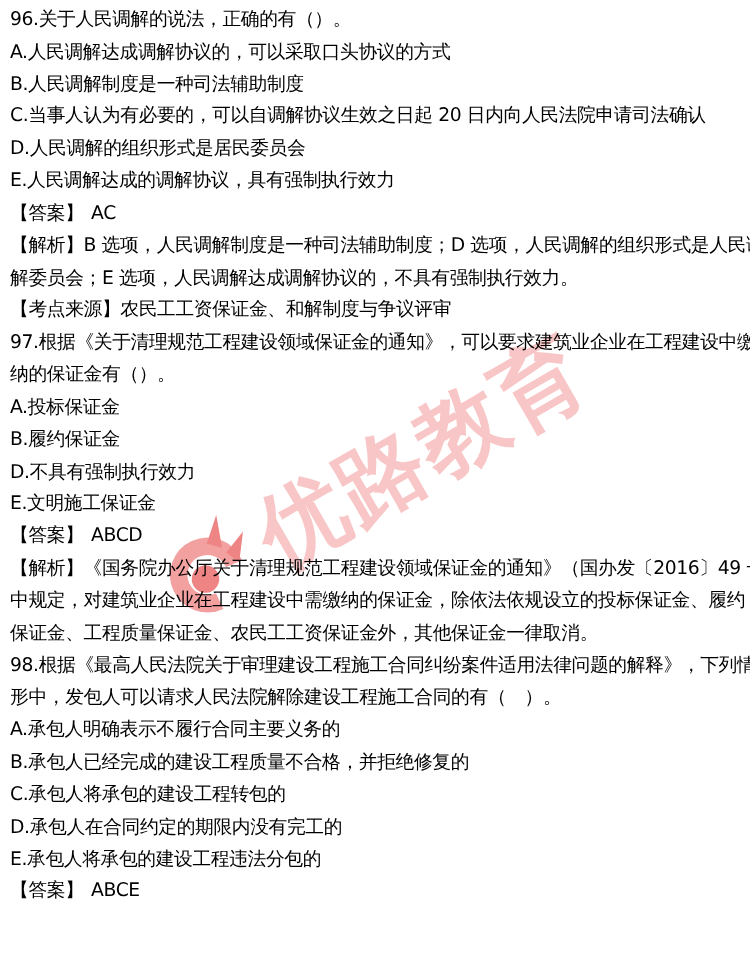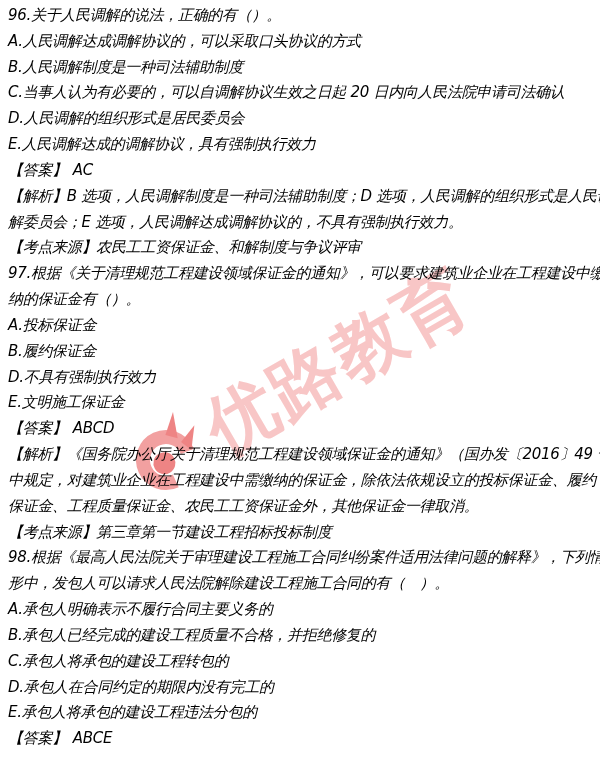--- a/index.html
+++ b/index.html
@@ -31,21 +31,20 @@
     top: 3px;
     right: 2px;
   }
   .line {
     height: 25.83px;
     line-height: 25.83px;
     font-size: 15px;
     letter-spacing: -0.3px;
     color: #000000;
     white-space: nowrap;
-    font-style: italic;
   }
   .ans-val {
     margin-left: 6px;
   }
 </style>
 </head>
 <body>
 
 <div class="page">
 
@@ -80,21 +79,20 @@
       <div class="line">97.根据《关于清理规范工程建设领域保证金的通知》，可以要求建筑业企业在工程建设中缴</div>
       <div class="line">纳的保证金有（）。</div>
       <div class="line">A.投标保证金</div>
       <div class="line">B.履约保证金</div>
       <div class="line">D.不具有强制执行效力</div>
       <div class="line">E.文明施工保证金</div>
       <div class="line"><span>【答案】</span><span class="ans-val">ABCD</span></div>
       <div class="line">【解析】《国务院办公厅关于清理规范工程建设领域保证金的通知》（国办发〔2016〕49 号）</div>
       <div class="line">中规定，对建筑业企业在工程建设中需缴纳的保证金，除依法依规设立的投标保证金、履约</div>
       <div class="line">保证金、工程质量保证金、农民工工资保证金外，其他保证金一律取消。</div>
-      <div class="line">【考点来源】第三章第一节建设工程招标投标制度</div>
     </section>
 
     <section>
       <div class="line">98.根据《最高人民法院关于审理建设工程施工合同纠纷案件适用法律问题的解释》，下列情</div>
       <div class="line">形中，发包人可以请求人民法院解除建设工程施工合同的有（　）。</div>
       <div class="line">A.承包人明确表示不履行合同主要义务的</div>
       <div class="line">B.承包人已经完成的建设工程质量不合格，并拒绝修复的</div>
       <div class="line">C.承包人将承包的建设工程转包的</div>
       <div class="line">D.承包人在合同约定的期限内没有完工的</div>
       <div class="line">E.承包人将承包的建设工程违法分包的</div>

